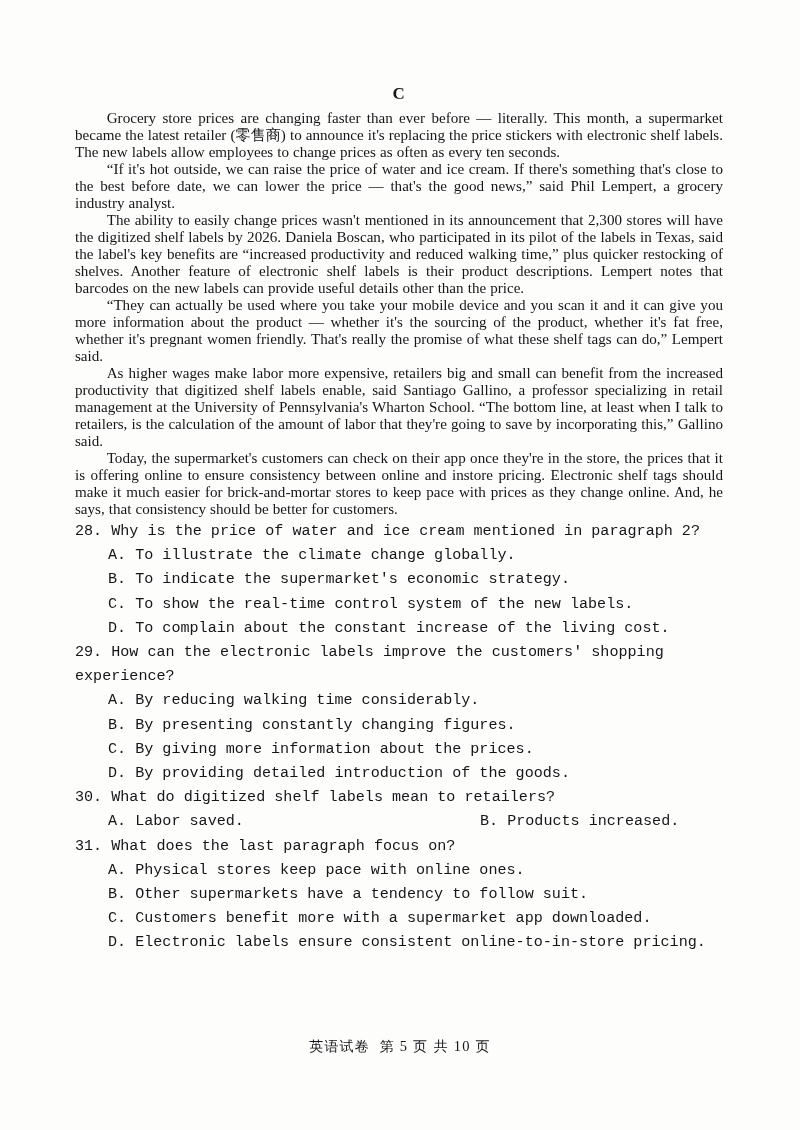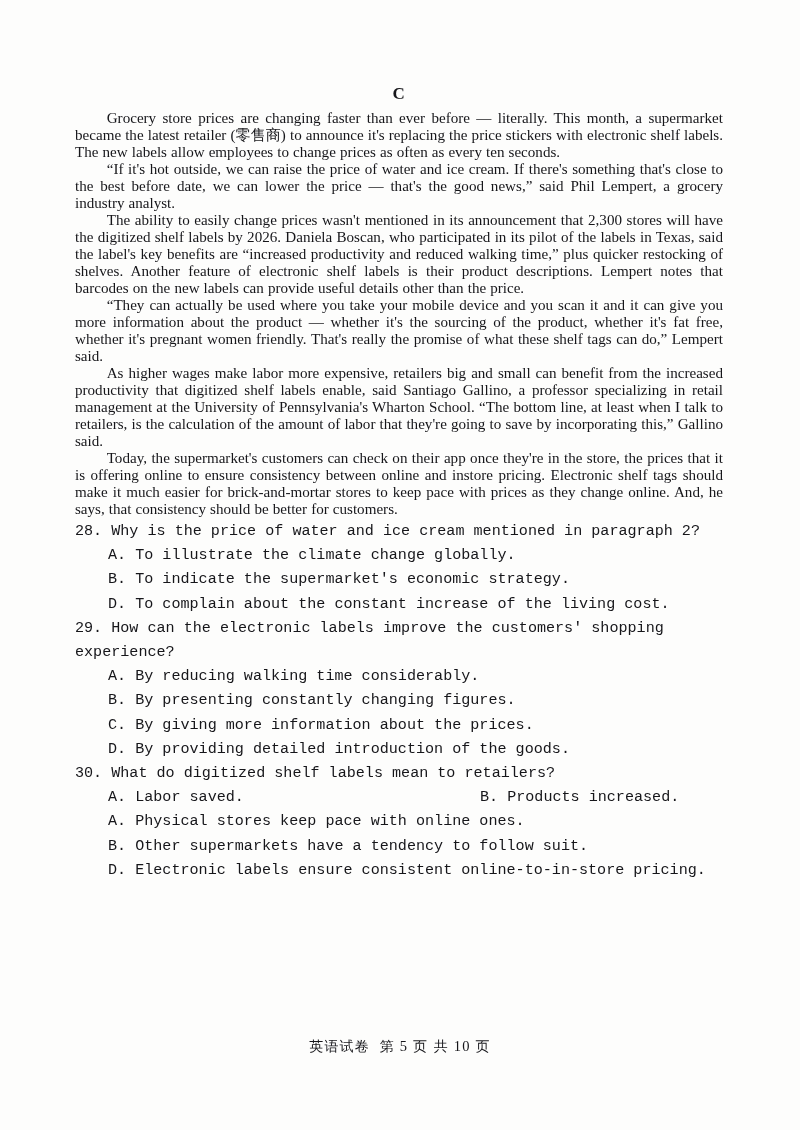--- a/index.html
+++ b/index.html
@@ -97,42 +97,45 @@
     <p class="para">“They can actually be used where you take your mobile device and you scan it and it can give you more information about the product — whether it's the sourcing of the product, whether it's fat free, whether it's pregnant women friendly. That's really the promise of what these shelf tags can do,” Lempert said.</p>
     <p class="para">As higher wages make labor more expensive, retailers big and small can benefit from the increased productivity that digitized shelf labels enable, said Santiago Gallino, a professor specializing in retail management at the University of Pennsylvania's Wharton School. “The bottom line, at least when I talk to retailers, is the calculation of the amount of labor that they're going to save by incorporating this,” Gallino said.</p>
     <p class="para">Today, the supermarket's customers can check on their app once they're in the store, the prices that it is offering online to ensure consistency between online and instore pricing. Electronic shelf tags should make it much easier for brick-and-mortar stores to keep pace with prices as they change online. And, he says, that consistency should be better for customers.</p>
 
     <div class="questions">
 
       <div>
         <p class="q-stem">28. Why is the price of water and ice cream mentioned in paragraph 2?</p>
         <p class="opt">A. To illustrate the climate change globally.</p>
         <p class="opt">B. To indicate the supermarket's economic strategy.</p>
+        <p class="opt">C. To show the real-time control system of the new labels.</p>
         <p class="opt">D. To complain about the constant increase of the living cost.</p>
       </div>
 
       <div>
         <p class="q-stem">29. How can the electronic labels improve the customers' shopping experience?</p>
         <p class="opt">A. By reducing walking time considerably.</p>
         <p class="opt">B. By presenting constantly changing figures.</p>
         <p class="opt">C. By giving more information about the prices.</p>
         <p class="opt">D. By providing detailed introduction of the goods.</p>
       </div>
 
       <div>
         <p class="q-stem">30. What do digitized shelf labels mean to retailers?</p>
         <div class="opt-row">
           <span class="col-a">A. Labor saved.</span>
           <span class="col-b">B. Products increased.</span>
         </div>
       </div>
 
       <div>
+        <p class="q-stem">31. What does the last paragraph focus on?</p>
         <p class="opt">A. Physical stores keep pace with online ones.</p>
         <p class="opt">B. Other supermarkets have a tendency to follow suit.</p>
+        <p class="opt">C. Customers benefit more with a supermarket app downloaded.</p>
         <p class="opt">D. Electronic labels ensure consistent online-to-in-store pricing.</p>
       </div>
 
     </div>
   </div>
 
   <div class="footer">
     <span class="cn">英语试卷</span>&nbsp;&nbsp;<span class="cn">第</span>&nbsp;<span>5</span>&nbsp;<span class="cn">页 共</span>&nbsp;<span>10</span>&nbsp;<span class="cn">页</span>
   </div>
 

